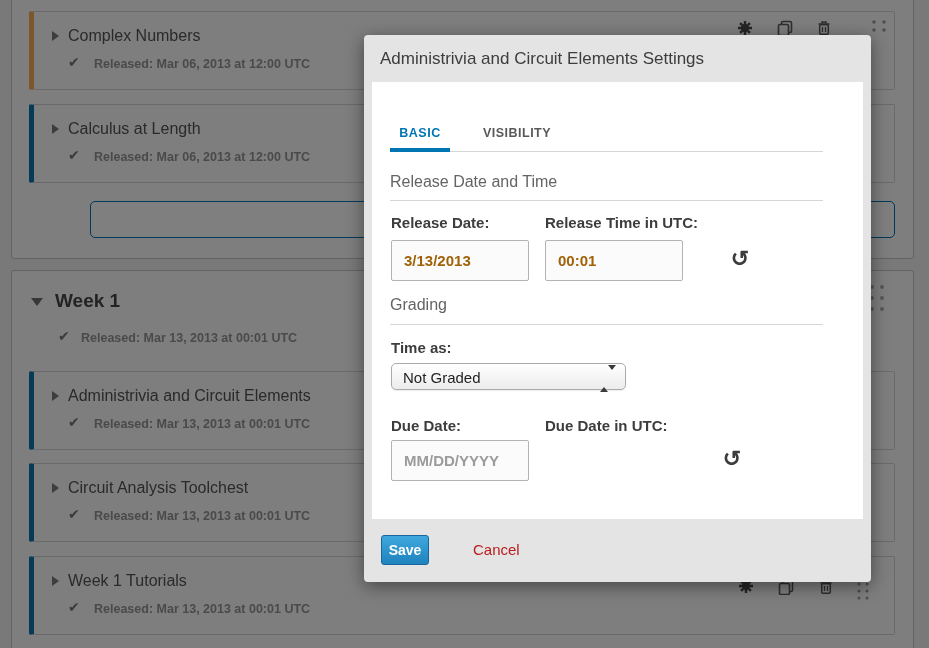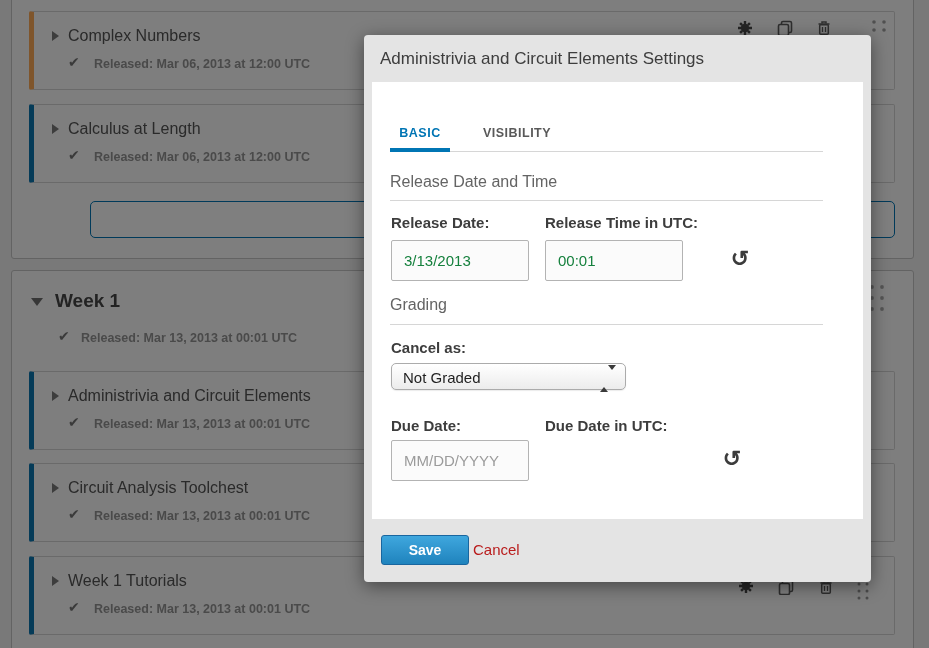--- a/index.html
+++ b/index.html
@@ -38,33 +38,33 @@
   .modal-title { position:absolute; left:16px; top:14px; font-size:17px; color:#3d3d3d; }
   .modal-body { position:absolute; left:8px; top:47px; width:491px; height:437px; background:#ffffff; }
   .tab { position:absolute; top:44px; font-size:12.5px; font-weight:bold; letter-spacing:0.5px;
          color:#595959; text-align:center; cursor:default; }
   .tab.active { color:#0075b4; }
   .tab-underline { position:absolute; left:18px; top:66px; width:60px; height:4px; background:#0075b4; z-index:2; }
   .rule { position:absolute; left:18px; width:433px; height:1px; background:#d6d6d6; }
   .subhead { position:absolute; left:18px; font-size:16px; color:#646464; }
   .field-label { position:absolute; font-size:15px; font-weight:bold; color:#3d3d3d; }
   .txt { position:absolute; height:41px; width:138px; border:1px solid #b3b3b3; border-radius:2px;
-         background:#fbfbfb; font-family:inherit; font-size:15px; color:#15803d; padding-left:12px; }
+         background:#fbfbfb; font-family:inherit; font-size:15px; color:#a16207; padding-left:12px;font-weight:bold; }
   .txt::placeholder { color:#9b9b9b; opacity:1; }
   .reset-btn { position:absolute; width:26px; height:26px; border:none; background:none;
                font-size:22px; font-weight:bold; color:#3c3c3c; line-height:24px; cursor:pointer; }
   .select { position:absolute; left:19px; width:235px; height:27px; border:1px solid #ababab; border-radius:5px;
             background:linear-gradient(#ffffff,#ececec); box-shadow:0 1px 1px rgba(0,0,0,0.08); }
   .select-text { position:absolute; left:11px; top:5px; font-size:15px; color:#1f1f1f; }
   .sel-arrows { position:absolute; right:9px; top:6px; }
   .sel-arrows .up { width:0; height:0; border-bottom:5px solid #3a3a3a;
                     border-left:4px solid transparent; border-right:4px solid transparent; margin-bottom:3px; }
   .sel-arrows .down { width:0; height:0; border-top:5px solid #3a3a3a;
                       border-left:4px solid transparent; border-right:4px solid transparent; }
-  .save-btn { position:absolute; left:17px; top:500px; width:88px; height:30px;
+  .save-btn { position:absolute; left:17px; top:500px; width:48px; height:30px;
               background:linear-gradient(#3fa7de,#1f83bd); border:1px solid #19669f; border-radius:3px;
               color:#fff; font-family:inherit; font-size:14px; font-weight:bold; cursor:pointer; }
   .cancel-link { position:absolute; left:109px; top:506px; font-size:15px; color:#b91c1c;
                  text-decoration:none; cursor:pointer; }
 </style>
 </head>
 <body>
 
 <div class="page">
 
@@ -198,21 +198,21 @@
 
     <span class="field-label" style="left:19px; top:132px;">Release Date:</span>
     <span class="field-label" style="left:173px; top:132px;">Release Time in UTC:</span>
     <input class="txt" style="left: 19px; top: 158px;" type="text" value="3/13/2013">
     <input class="txt" style="left: 173px; top: 158px;" type="text" value="00:01">
     <button class="reset-btn" style="left:355px; top:164px;">↺</button>
 
     <span class="subhead" style="top:214px;">Grading</span>
     <div class="rule" style="top:242px;"></div>
 
-    <span class="field-label" style="left:19px; top:257px;">Cancel as:</span>
+    <span class="field-label" style="left:19px; top:257px;">Time as:</span>
     <div class="select" style="top:281px;">
       <span class="select-text">Not Graded</span>
       <span class="sel-arrows">
         <span class="up"></span><span class="down"></span>
       </span>
     </div>
 
     <span class="field-label" style="left:19px; top:335px;">Due Date:</span>
     <span class="field-label" style="left:173px; top:335px;">Due Date in UTC:</span>
     <input class="txt" style="left: 19px; top: 358px;" type="text" placeholder="MM/DD/YYYY">

